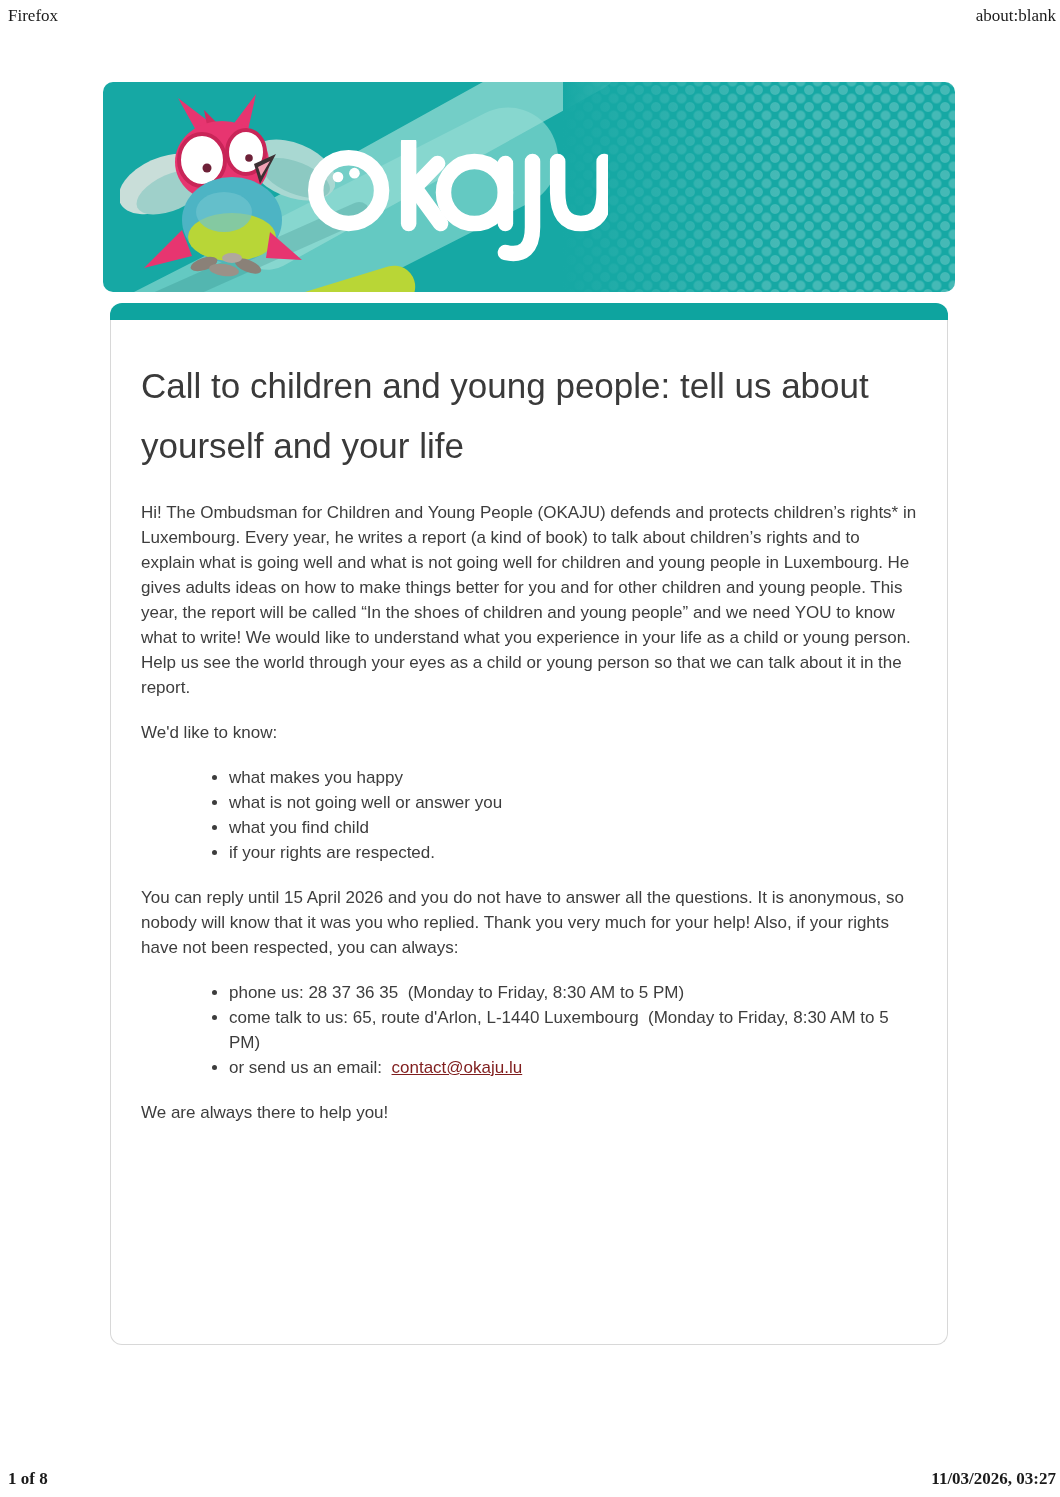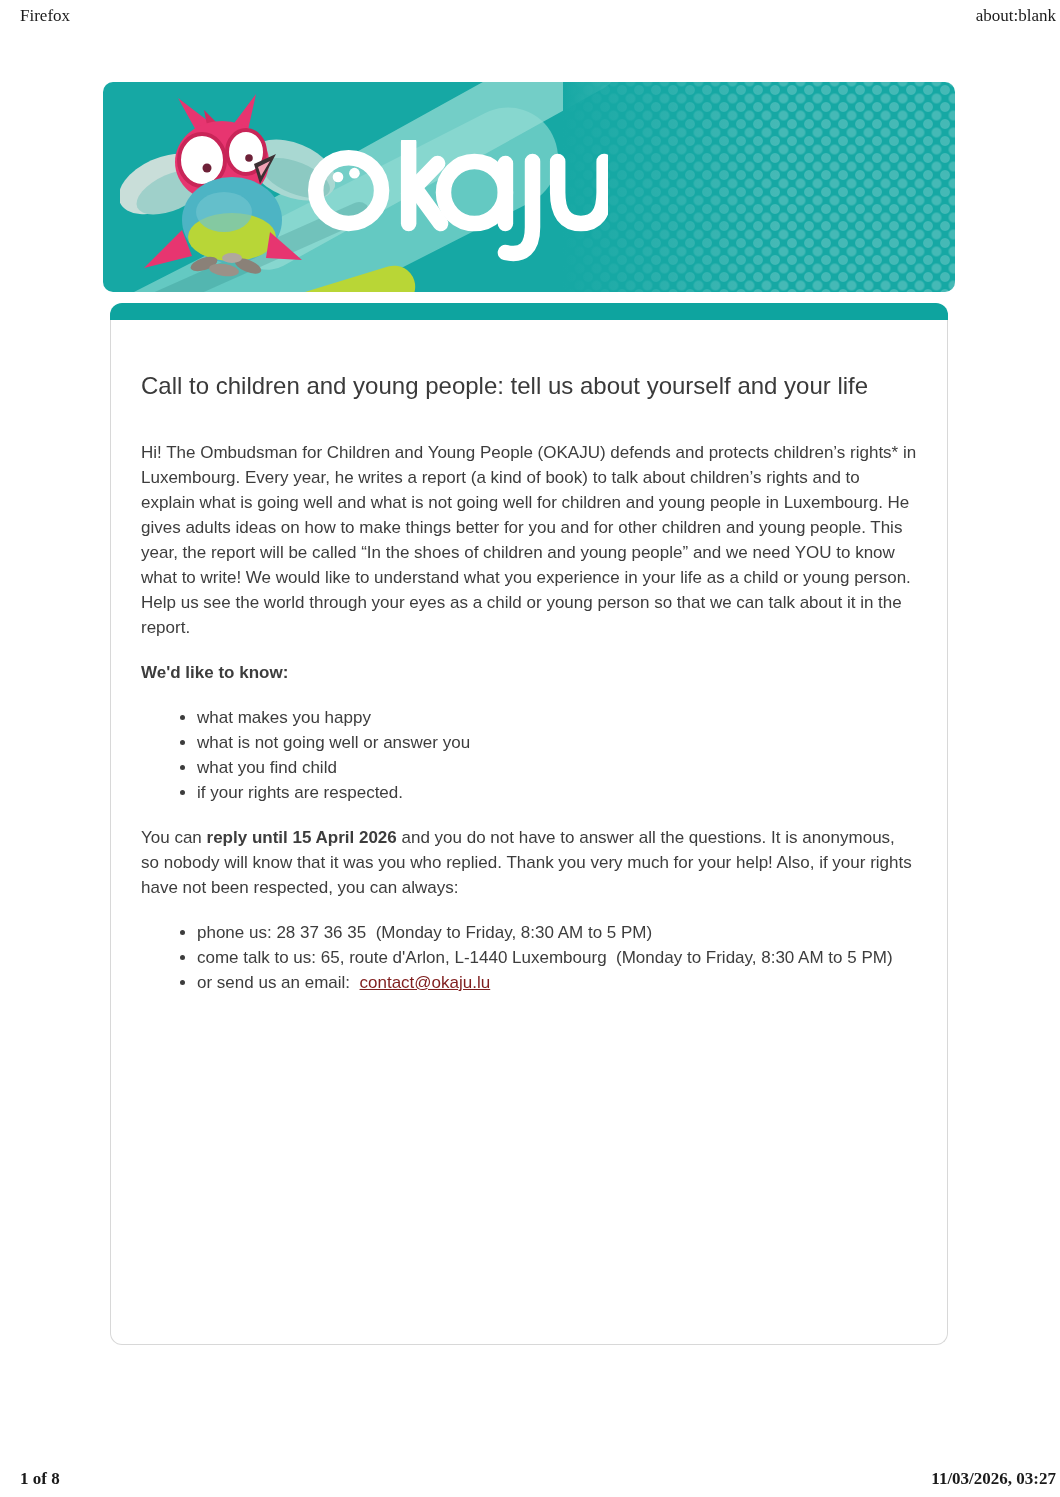--- a/index.html
+++ b/index.html
@@ -5,21 +5,21 @@
   * { margin:0; padding:0; box-sizing:border-box; }
   html,body { background:#ffffff; }
   body {
     width:1060px; height:1497px; position:relative;
     font-family:"Liberation Sans", sans-serif;
     color:#3c3c3c; overflow:hidden;
   }
 
   
   .chrome-row {
-    position:absolute; left:20px; right:4px;
+    position:absolute; left:8px; right:4px;
     display:flex; justify-content:space-between;
     font-family:"Liberation Serif", serif; font-size:17px; color:#1a1a1a;
   }
   .chrome-top { top:6px; }
   .chrome-bottom { bottom:8px;font-weight:bold; }
 
   
   .banner {
     position:absolute; left:103px; top:82px; width:852px; height:210px;
     background:#16a8a4; border-radius:10px; overflow:hidden;
@@ -46,27 +46,27 @@
   
   .card { position:absolute; left:110px; top:303px; width:838px; }
   .card-topbar { height:17px; background:#0ea49f; border-radius:12px 12px 0 0; }
   .card-body {
     background:#ffffff; border:1px solid #d8d8d8; border-top:none;
     border-radius:0 0 12px 12px;
     padding:36px 30px 56px 30px;
     min-height:1025px;
   }
   h1.card-title {
-    font-size:24px; font-weight:400; color:#3a3a3a; line-height:60px;
+    font-size:35px; font-weight:400; color:#3a3a3a; line-height:60px;
     margin-bottom:24px;
   }
   .card-body p, .card-body ul { font-size:17px; line-height:25px; color:#3d3d3d; }
   .card-body p { margin-top:20px; }
-  .bold { font-weight:bold; }
-  ul.doc-list { margin-top:20px; margin-left:56px; }
+  .bold { font-weight:normal; }
+  ul.doc-list { margin-top:20px; margin-left:88px; }
   ul.doc-list li { margin:0; }
   a.doc-link { color:#7f1d1d; text-decoration:underline; }
 </style>
 </head>
 <body>
 
 <div class="chrome-row chrome-top">
   <span>Firefox</span>
   <span>about:blank</span>
 </div>
@@ -148,20 +148,21 @@
     </ul>
 
     <p><span>You can </span><span class="bold">reply until 15 April 2026</span><span> and you do not have to answer all the questions. It is anonymous, so nobody will know that it was you who replied. Thank you very much for your help! Also, if your rights have not been respected, you can always:</span></p>
 
     <ul class="doc-list">
       <li>phone us: 28 37 36 35&nbsp; (Monday to Friday, 8:30 AM to 5 PM)</li>
       <li>come talk to us: 65, route d'Arlon, L-1440 Luxembourg&nbsp; (Monday to Friday, 8:30 AM to 5 PM)</li>
       <li><span>or send us an email:&nbsp; </span><a href="#" class="doc-link">contact@okaju.lu</a></li>
     </ul>
 
+    <p>We are always there to help you!</p>
 
 
   </div>
 </div>
 
 <div class="chrome-row chrome-bottom">
   <span>1 of 8</span>
   <span>11/03/2026, 03:27</span>
 </div>
 

